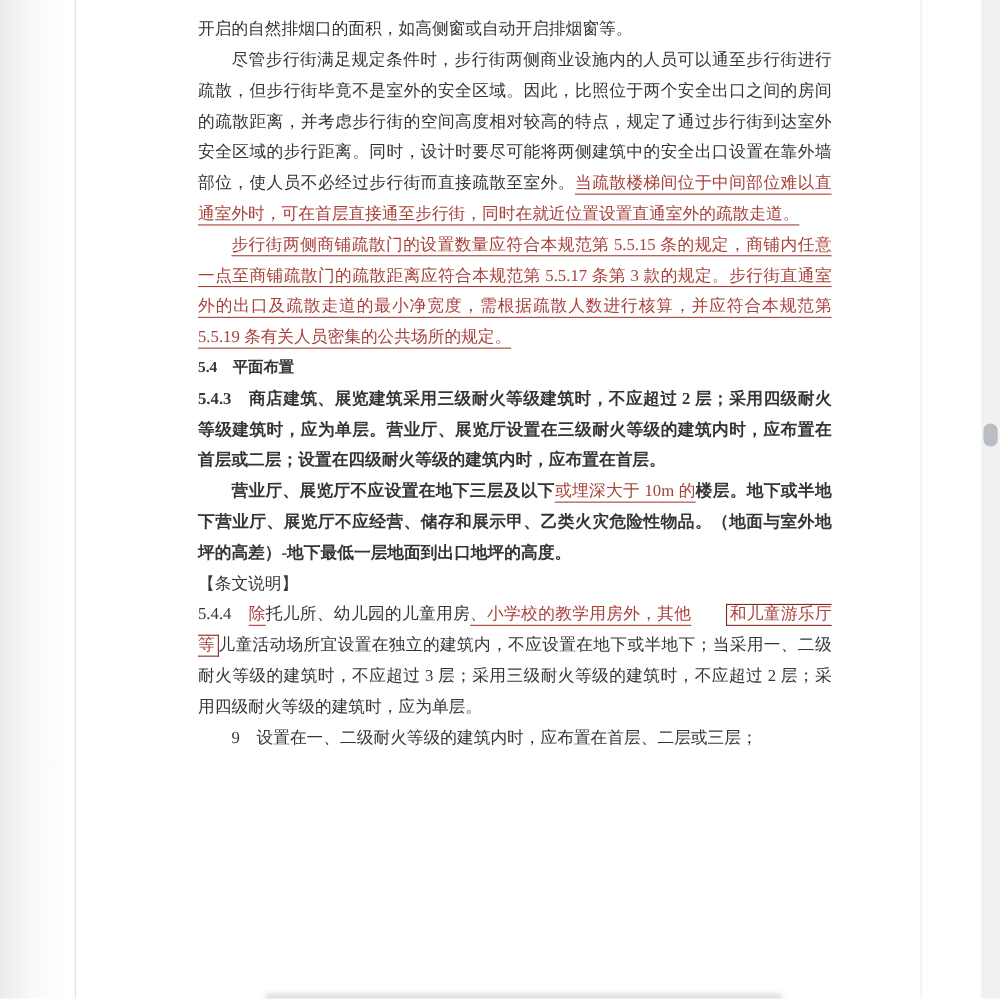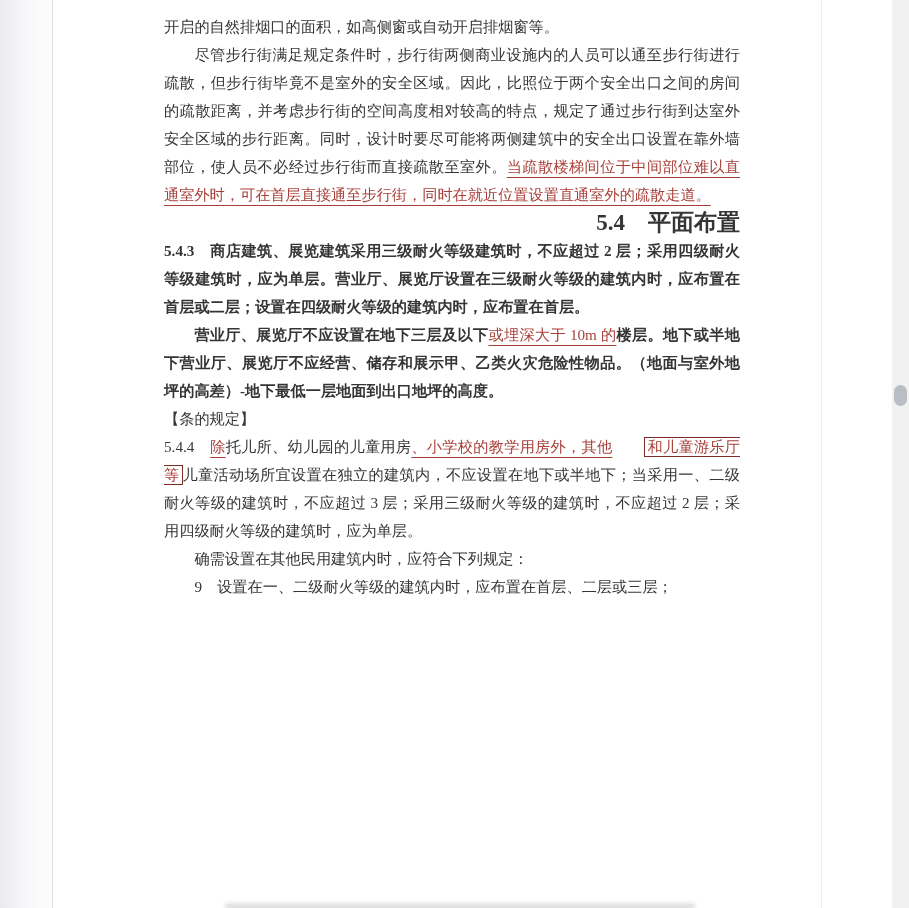--- a/index.html
+++ b/index.html
@@ -13,37 +13,37 @@
   body{
     width:909px;height:908px;overflow:hidden;position:relative;
     background:#ffffff;
     font-family:"Liberation Serif","DejaVu Serif",serif;
   }
   .left-edge{
     position:absolute;left:0;top:0;width:60px;height:908px;
     background:linear-gradient(to right,#ebebed 0%,#f8f8fa 45%,#ffffff 100%);
   }
   .page{
-    position:absolute;left:52px;top:0;width:770px;height:908px;
+    position:absolute;left:68px;top:0;width:770px;height:908px;
     background:#ffffff;
     border-left:1px solid #e1e1e4;
     border-right:1px solid #ececee;
     box-sizing:border-box;
   }
   .text-col{
     position:absolute;left:111px;top:13px;width:576px;
     color:var(--text);
     font-size:15.2px;line-height:28px;
     text-align:justify;
     filter:blur(0.3px);
   }
   .text-col p{margin:0;padding:0;}
   .indent{text-indent:2em;}
   .para-heading{
-    text-align:right;font-weight:bold;font-size:23px;
+    text-align:left;font-weight:bold;font-size:14px;
     margin:5px 0 9px;text-indent:0;
   }
   .run-n{color:var(--text);}
   .run-b{color:var(--text);font-weight:bold;}
   .run-r,.run-rb{
     color:var(--red);
     text-decoration:underline;
     text-decoration-color:var(--red);
     text-decoration-thickness:1.2px;
     text-underline-offset:4.5px;
@@ -70,26 +70,26 @@
 </style>
 </head>
 <body>
 
 <div class="left-edge"></div>
 
 <div class="page">
   <div class="text-col">
       <p class="para"><span class="run-n">开启的自然排烟口的面积，如高侧窗或自动开启排烟窗等。</span></p>
       <p class="para indent"><span class="run-n">尽管步行街满足规定条件时，步行街两侧商业设施内的人员可以通至步行街进行疏散，但步行街毕竟不是室外的安全区域。因此，比照位于两个安全出口之间的房间的疏散距离，并考虑步行街的空间高度相对较高的特点，规定了通过步行街到达室外安全区域的步行距离。同时，设计时要尽可能将两侧建筑中的安全出口设置在靠外墙部位，使人员不必经过步行街而直接疏散至室外。</span><span class="run-r">当疏散楼梯间位于中间部位难以直通室外时，可在首层直接通至步行街，同时在就近位置设置直通室外的疏散走道。</span></p>
+      <p class="para indent"><span class="run-r">步行街两侧商铺疏散门的设置数量应符合本规范第 5.5.15 条的规定，商铺内任意一点至商铺疏散门的疏散距离应符合本规范第 5.5.17 条第 3 款的规定。步行街直通室外的出口及疏散走道的最小净宽度，需根据疏散人数进行核算，并应符合本规范第 5.5.19 条有关人员密集的公共场所的规定。</span></p>
       <p class="para-heading"><span class="run-b">5.4　平面布置</span></p>
       <p class="para"><span class="run-b">5.4.3　商店建筑、展览建筑采用三级耐火等级建筑时，不应超过 2 层；采用四级耐火等级建筑时，应为单层。营业厅、展览厅设置在三级耐火等级的建筑内时，应布置在首层或二层；设置在四级耐火等级的建筑内时，应布置在首层。</span></p>
       <p class="para indent"><span class="run-b">营业厅、展览厅不应设置在地下三层及以下</span><span class="run-rb">或埋深大于 10m 的</span><span class="run-b">楼层。地下或半地下营业厅、展览厅不应经营、储存和展示甲、乙类火灾危险性物品。（地面与室外地坪的高差）-地下最低一层地面到出口地坪的高度。</span></p>
-      <p class="para"><span class="run-n">【条的规定】</span></p>
+      <p class="para"><span class="run-n">【条文说明】</span></p>
       <p class="para"><span class="run-n">5.4.4　</span><span class="run-r">除</span><span class="run-n">托儿所、幼儿园的儿童用房</span><span class="run-r">、小学校的教学用房外，其他</span><span class="run-box">和儿童游乐厅等</span><span class="run-n">儿童活动场所宜设置在独立的建筑内，不应设置在地下或半地下；当采用一、二级耐火等级的建筑时，不应超过 3 层；采用三级耐火等级的建筑时，不应超过 2 层；采用四级耐火等级的建筑时，应为单层。</span></p>
-      <p class="para indent"><span class="run-n">确需设置在其他民用建筑内时，应符合下列规定：</span></p>
       <p class="para indent"><span class="run-n">9　设置在一、二级耐火等级的建筑内时，应布置在首层、二层或三层；</span></p>
     </div>
   <div class="cutoff-line"></div>
 </div>
 
 <div class="scroll-track">
   <div class="scroll-thumb"></div>
 </div>
 
 </body></html>

